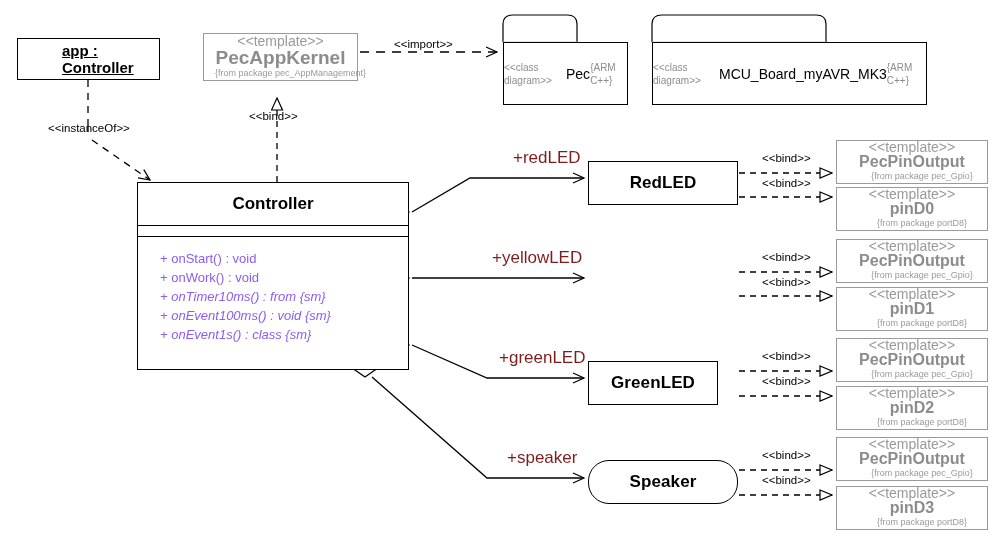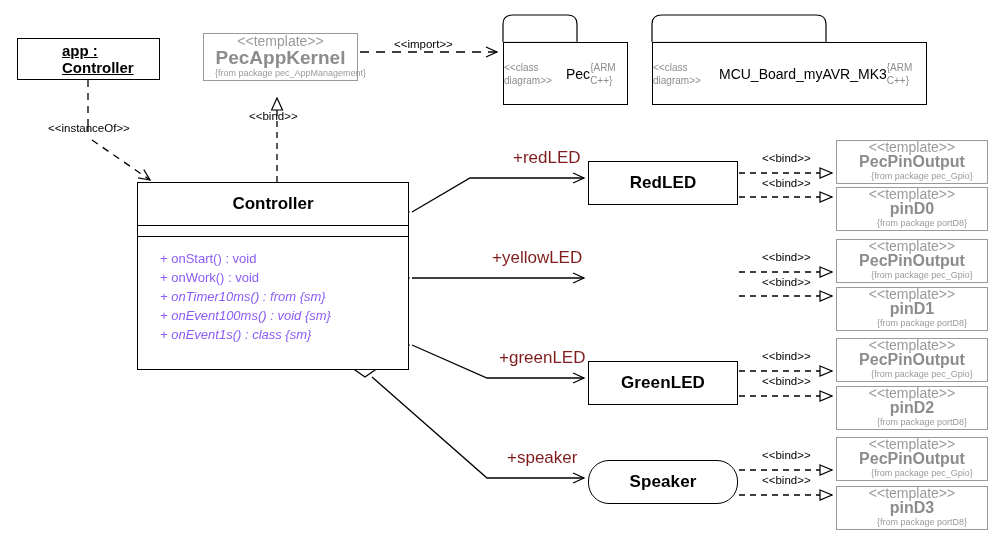--- a/index.html
+++ b/index.html
@@ -292,21 +292,21 @@
       <div class="op">+ onWork() : void</div>
       <div class="op abstract">+ onTimer10ms() : from {sm}</div>
       <div class="op abstract">+ onEvent100ms() : void {sm}</div>
       <div class="op abstract">+ onEvent1s() : class {sm}</div>
     </div>
   </div>
 
   <div class="node classbox" style="left:588px; top:161px; width:150px; height:44px;">
     <span class="cname">RedLED</span>
   </div>
-  <div class="node classbox" style="left:588px; top:361px; width:150px; height:44px;">
+  <div class="node classbox" style="left:588px; top:361px; width:130px; height:44px;">
     <span class="cname">GreenLED</span>
   </div>
   <div class="node classbox" style="left:588px; top:460px; width:150px; height:44px;border-radius:21px;">
     <span class="cname">Speaker</span>
   </div>
 
   <div class="rolelabel" style="left:513px; top:148px;">+redLED</div>
   <div class="rolelabel" style="left:492px; top:248px;">+yellowLED</div>
   <div class="rolelabel" style="left:499px; top:348px;">+greenLED</div>
   <div class="rolelabel" style="left:507px; top:448px;">+speaker</div>

